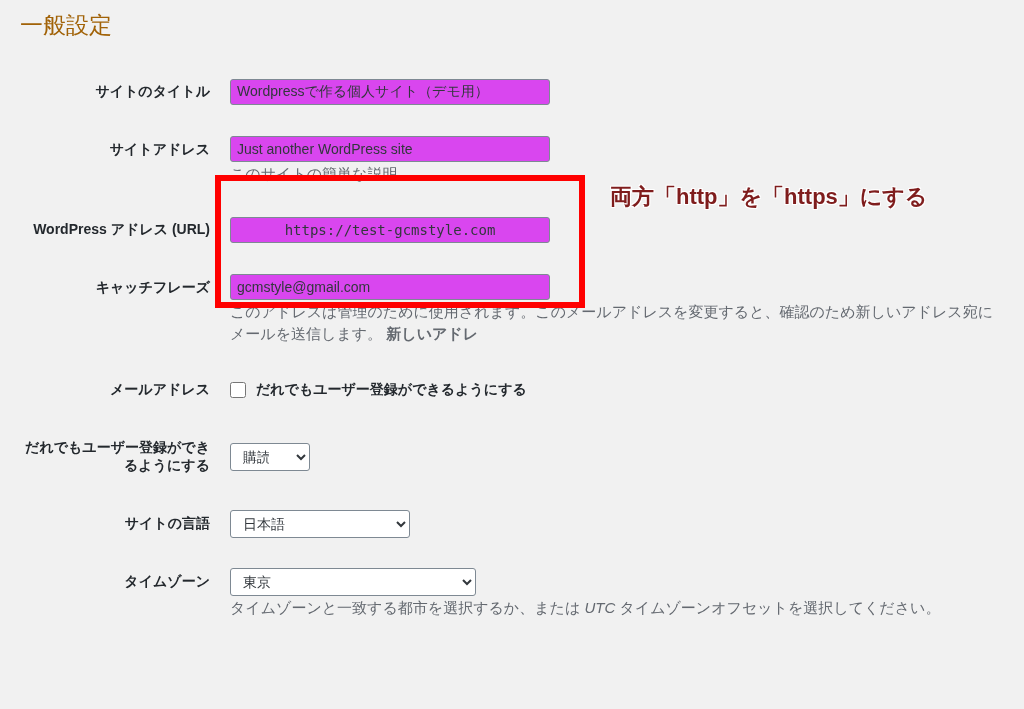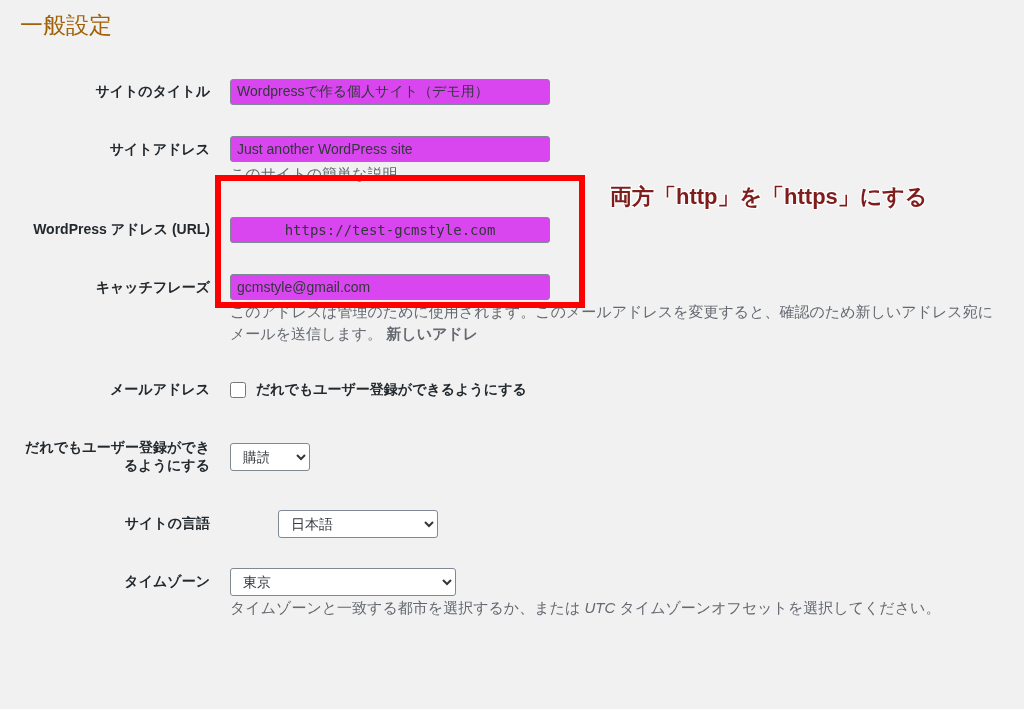--- a/index.html
+++ b/index.html
@@ -57,22 +57,22 @@
     select {
       padding: 2px 24px 2px 8px;
       border: 1px solid #7e8993;
       border-radius: 3px;
       background: #fff;
       font-size: 14px;
       color: #32373c;
       min-height: 28px;
     }
     select.role-select { width: 80px; }
-    select.lang-select { width: 160px; margin-left: 48px; }
-    select.tz-select { width: 226px; }
+    select.lang-select { width: 180px; }
+    select.tz-select { width: 246px; }
     input[type="checkbox"] {
       width: 16px;
       height: 16px;
       margin-right: 6px;
       vertical-align: middle;
       border: 1px solid #7e8993;
       background: #fff;
     }
     .checkbox-label {
       color: #23282d;

